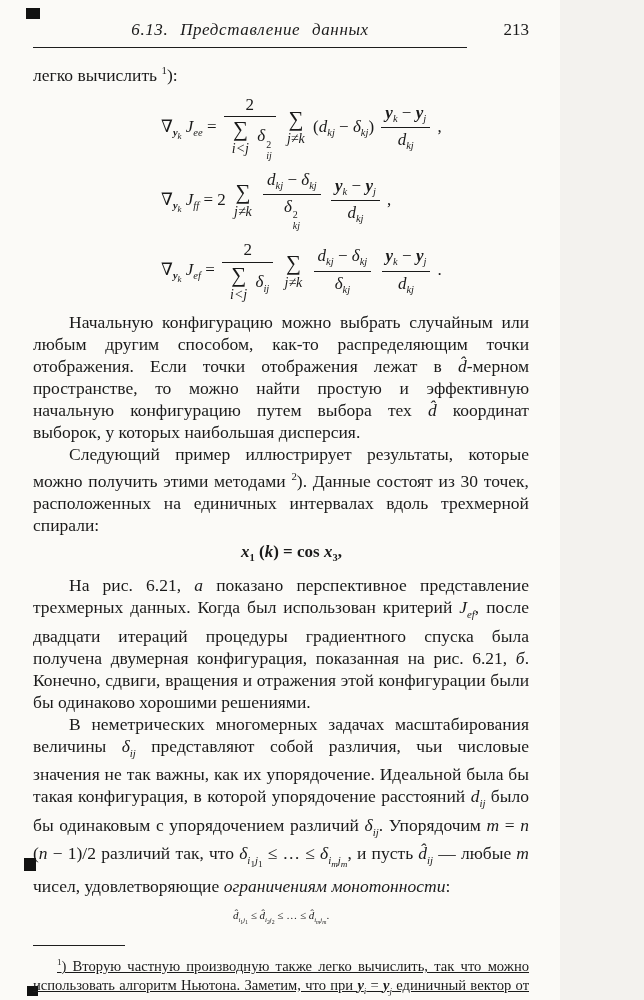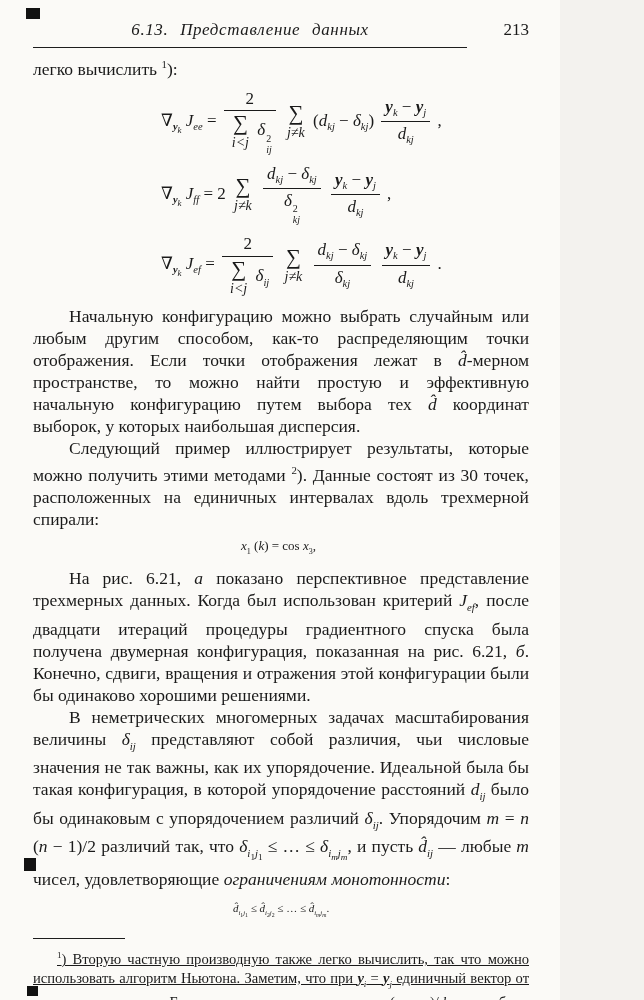--- a/index.html
+++ b/index.html
@@ -21,28 +21,28 @@
   }
   
   .running-head { display: flex; align-items: baseline; font-style: italic; font-size: 17px; }
   .head-center {
     flex: 1; text-align: center; letter-spacing: 0.6px; word-spacing: 7px;
     padding-bottom: 7px; border-bottom: 1.6px solid #1d1d1d;
   }
   .page-num { width: 62px; text-align: right; font-style: normal; font-size: 17px; padding-left: 6px; }
 
   
-  main { margin-top: 5px; text-align: justify; font-size: 17.5px; line-height: 22px; }
+  main { margin-top: 11px; text-align: justify; font-size: 17.5px; line-height: 22px; }
   main p { margin: 0; text-indent: 36px; }
   main p.noindent { text-indent: 0; }
 
   
   .grad-eqs { margin: 8px 0 4px 128px; font-size: 17px; line-height: 1.1; }
   .grad-eqs .eq { margin: 9px 0; white-space: nowrap; }
-  .spiral-eqs { margin: 5px 0 5px 208px; font-size: 13px; }
+  .spiral-eqs { margin: 5px 0 5px 208px; font-size: 17px; font-weight: bold; }
   .spiral-eqs .eq { margin: 3px 0; }
   .mono-eq { text-align: center; font-size: 11px; margin: 7px 0 8px; }
 
   .fr { display: inline-block; text-align: center; vertical-align: middle; margin: 0 3px; }
   .fr .fn { display: block; border-bottom: 1.1px solid currentColor; padding: 0 4px 2px; line-height: 1.15; }
   .fr .fd { display: block; padding: 2px 4px 0; line-height: 1.15; }
   .sm { display: inline-block; text-align: center; vertical-align: middle; margin: 0 4px; font-style: normal; }
   .sm .sg { display: block; font-size: 21px; line-height: 1; }
   .sm .sl { display: block; font-size: 14px; line-height: 1; font-style: italic; margin-top: 2px; }
   .ss { display: inline-flex; flex-direction: column; align-items: flex-start;

